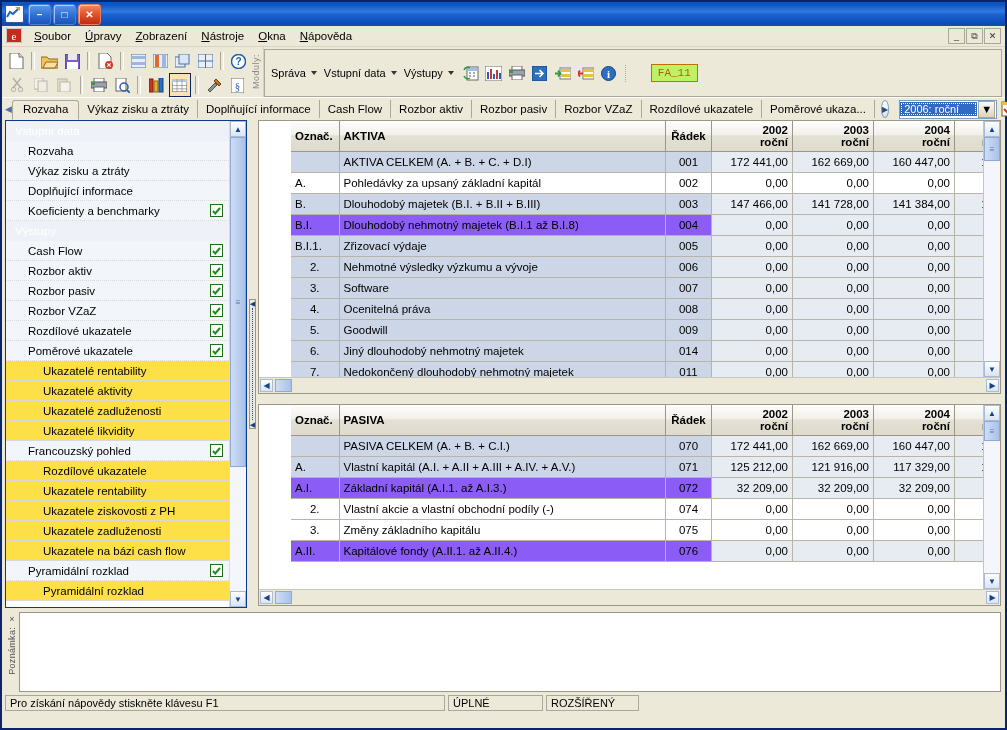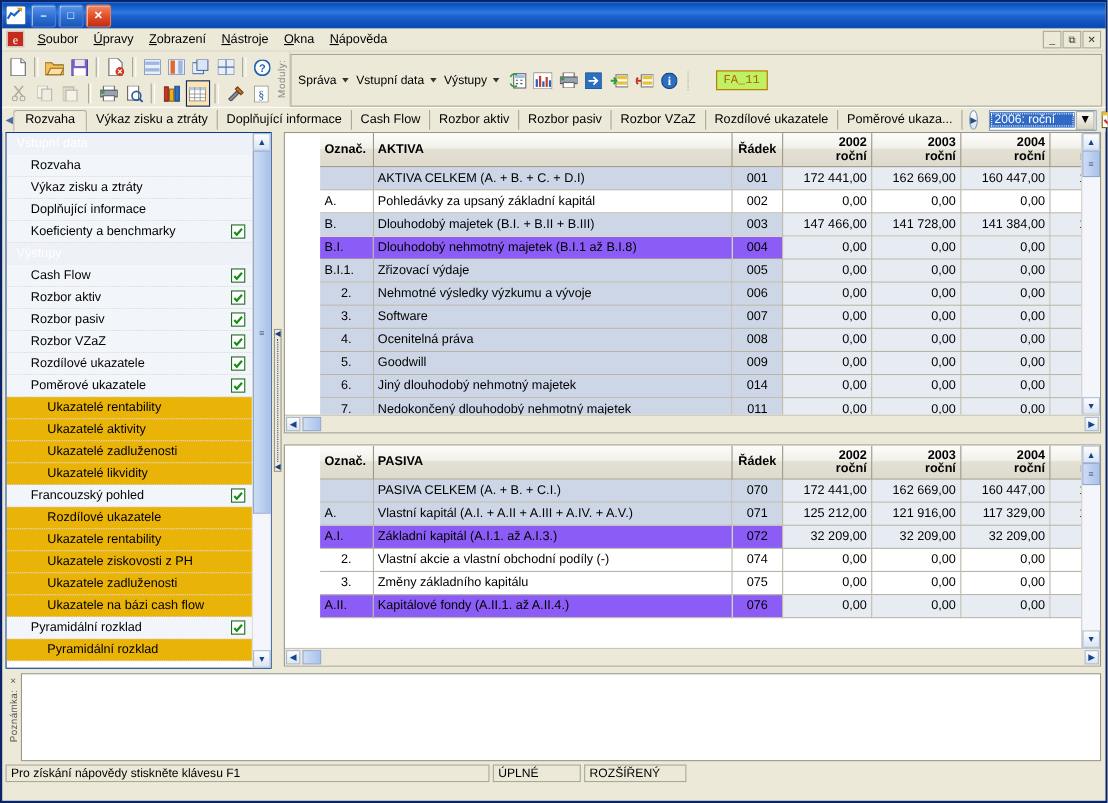--- a/index.html
+++ b/index.html
@@ -88,21 +88,21 @@
   
   .main{display:flex;height:488px;padding:0 0 0 3px;box-sizing:border-box;}
   .treepane{width:242px;box-sizing:border-box;border:1px solid #0a3a8c;background:#fff;display:flex;}
   .treeclip{flex:1;overflow:hidden;position:relative;}
   .tree{position:absolute;left:0;top:0;right:0;}
   .trow{height:20px;display:flex;align-items:center;font-size:11.5px;color:#000;
     border-bottom:1px dotted #d9d9d9;box-sizing:border-box;}
   .trow.grp{background:#0a3a8c;color:#fff;border-bottom:none;}
   .trow.lv0{padding-left:9px;background:#eef1f7;}
   .trow.lv1{padding-left:22px;background:#f2f5fa;}
-  .trow.lv2{padding-left:37px;background:#eab308;}
+  .trow.lv2{padding-left:37px;background:#fde047;}
   .trow.grp.lv0{padding-left:9px;}
   .tlabel{flex:1;white-space:nowrap;overflow:hidden;}
   .chk{width:11px;height:11px;border:1px solid #1f6b1f;background:#fff;margin-right:6px;
     display:flex;align-items:center;justify-content:center;flex:none;}
   .chk svg{display:block;}
   .vsb{width:16px;background:#f1f1f1;border-left:1px solid #dcdcd0;display:flex;flex-direction:column;}
   .sbbtn{height:16px;background:linear-gradient(to bottom,#fdfdfd,#dce4f2);border:1px solid #a8bcd8;
     display:flex;align-items:center;justify-content:center;color:#14448c;font-size:8px;box-sizing:border-box;}
   .sbtrack{flex:1;background:#f4f6fb;position:relative;}
   .sbthumb{position:absolute;left:0;right:0;background:linear-gradient(to right,#cfddf5,#a9c2ea);
@@ -159,21 +159,21 @@
   .notelbl .x{font-size:9px;color:#555;margin-bottom:3px;}
   .notelbl .vt{writing-mode:vertical-rl;transform:rotate(180deg);font-size:9px;color:#555;letter-spacing:.3px;}
   .notebox{flex:1;border:1px solid #9b9685;background:#fff;}
 
   
   .statusbar{height:20px;display:flex;align-items:center;gap:3px;padding:2px 3px 0 3px;box-sizing:border-box;}
   .scell{border:1px solid #aca899;background:#ece9d8;height:16px;display:flex;align-items:center;
     padding:0 4px;font-size:11px;color:#000;box-sizing:border-box;}
   .s1{width:440px;}
   .s2{flex:1;}
-  .s3{width:80px;}
+  .s3{width:95px;}
   .s4{width:93px;}
 </style>
 </head>
 <body>
 
 <div class="app">
 
   <div class="titlebar">
     <div class="tb-icon">
       <svg width="15" height="14" viewBox="0 0 15 14">

